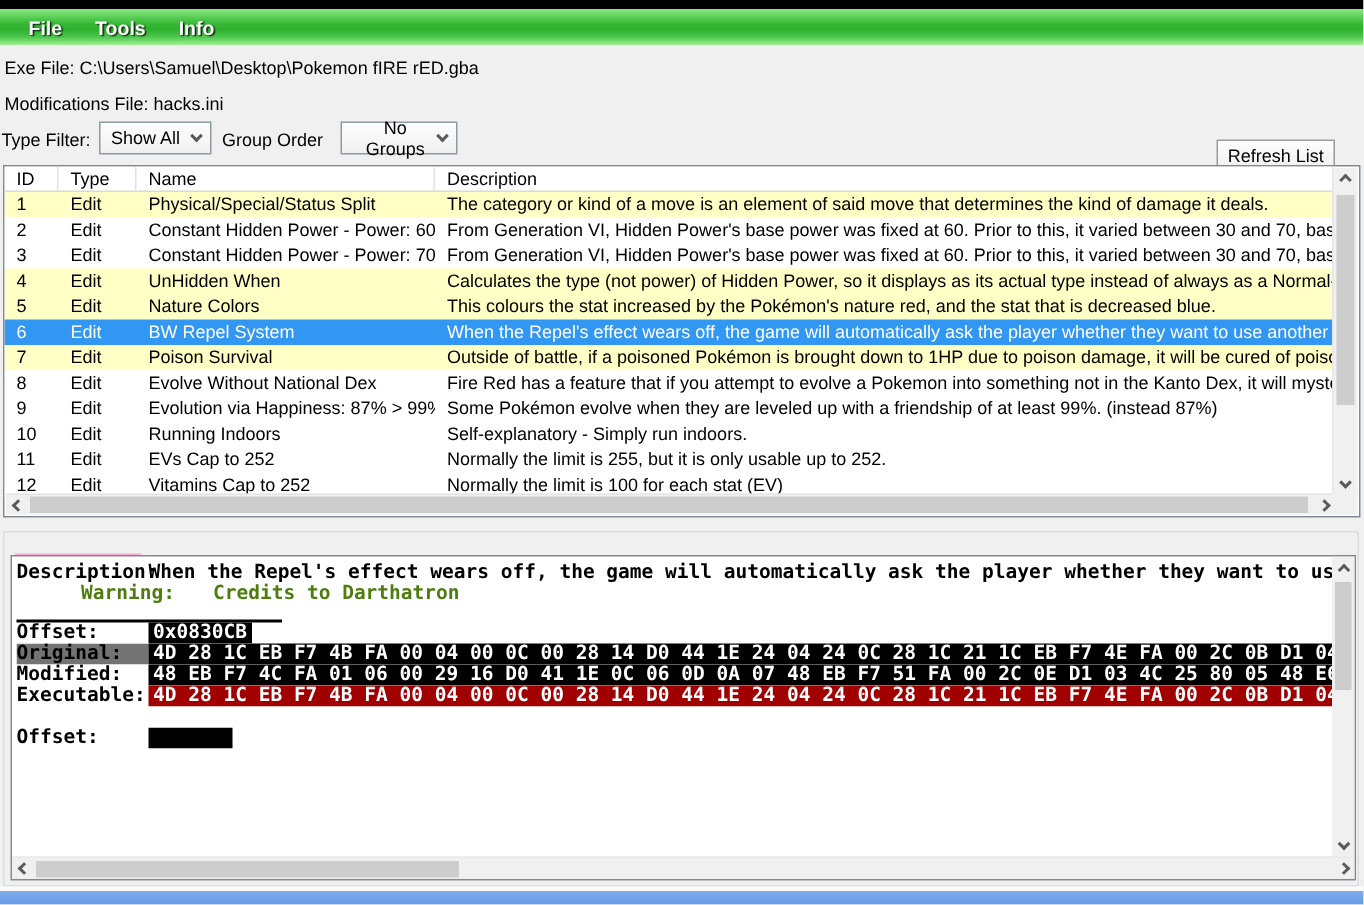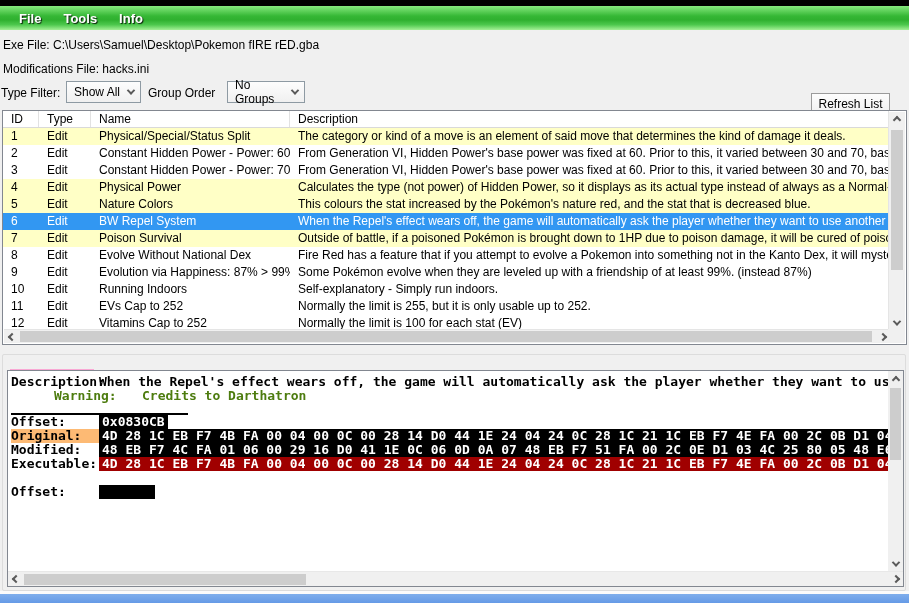--- a/index.html
+++ b/index.html
@@ -19,21 +19,21 @@
   
   .info-label { font-size:12px; color:#000; }
   #exe-file { left:3px; top:38px; }
   #mods-file { left:3px; top:62px; }
 
   
   #filter-row { left:0; top:81px; width:909px; height:23px; }
   .flt-label { position:absolute; font-size:12px; top:5px; }
   .combo { position:absolute; top:0; height:22px; background:linear-gradient(#FDFDFD,#F0F0F0);
     border:1px solid #8E9AA3; display:flex; align-items:center; justify-content:space-between;
-    font-size:12px; padding:0 6px 0 7px; }
+    font-size:12px; padding:0 6px 0 7px;text-align:center; }
   .btn { position:absolute; background:linear-gradient(#FDFDFD,#F0F0F0); border:1px solid #9B9B9B;
     font-size:12px; display:flex; align-items:center; justify-content:center; }
 
   
   .chev { display:inline-block; width:6px; height:6px; border-right:2px solid #5A5A5A; border-bottom:2px solid #5A5A5A; }
   .chev.down  { transform:rotate(45deg) translate(-1px,-1px); }
   .chev.up    { transform:rotate(-135deg); }
   .chev.left  { transform:rotate(135deg); }
   .chev.right { transform:rotate(-45deg); }
 
@@ -71,21 +71,21 @@
 
   
   #rtf { position:absolute; left:4px; top:15px; width:897px; height:217px; background:#fff; border:1px solid #828790; overflow:hidden; }
   #rtf-content { position:absolute; left:3px; top:4px; width:878px; font-family:"DejaVu Sans Mono","Liberation Mono",monospace; font-size:13px; font-weight:bold; line-height:14px; white-space:nowrap; }
   .mline { height:14px; white-space:nowrap; overflow:hidden; width:878px; }
   .mlabel { display:inline-block; width:88px; flex:none; vertical-align:top; }
   .red { color:#4d7c0f;margin-left:43px; }
   .hexv { padding:0 3px; }
   .hex-black { background:#000; color:#fff; }
   .hex-red { background:#A00000; color:#fff; }
-  .lbl-gray { background:#fdba74; display:inline-block; width:88px; }
+  .lbl-gray { background:#737373; display:inline-block; width:88px; }
   #rtf-sep { margin-top:10px; margin-bottom:0; width:177px; height:2px; background:#000; }
   .hex-section { }
   .hex-section + .hex-section { margin-top:14px; }
   #partial-section { margin-top:14px; }
   #partial-box { display:inline-block; width:56px; height:14px; background:#000; vertical-align:top; }
 
   #rtf-vscroll { right:0; top:0; width:15px; height:200px; }
   #rtf-vscroll .arrow { left:0; width:15px; height:15px; }
   #rtf-vscroll .a-up { top:1px; } #rtf-vscroll .a-down { bottom:0; }
   #rtf-vscroll .thumb { left:2px; width:11px; top:17px; height:72px; }
@@ -155,21 +155,21 @@
       <div class="trow">
         <div class="c col-id">3</div>
         <div class="c col-type">Edit</div>
         <div class="c col-name">Constant Hidden Power - Power: 70</div>
         <div class="c col-desc">From Generation VI, Hidden Power's base power was fixed at 60. Prior to this, it varied between 30 and 70, based on the P...</div>
       </div>
 
       <div class="trow hl">
         <div class="c col-id">4</div>
         <div class="c col-type">Edit</div>
-        <div class="c col-name">Physical Power</div>
+        <div class="c col-name">UnHidden When</div>
         <div class="c col-desc">Calculates the type (not power) of Hidden Power, so it displays as its actual type instead of always as a Normal-type move.</div>
       </div>
 
       <div class="trow hl">
         <div class="c col-id">5</div>
         <div class="c col-type">Edit</div>
         <div class="c col-name">Nature Colors</div>
         <div class="c col-desc">This colours the stat increased by the Pokémon's nature red, and the stat that is decreased blue.</div>
       </div>
 

